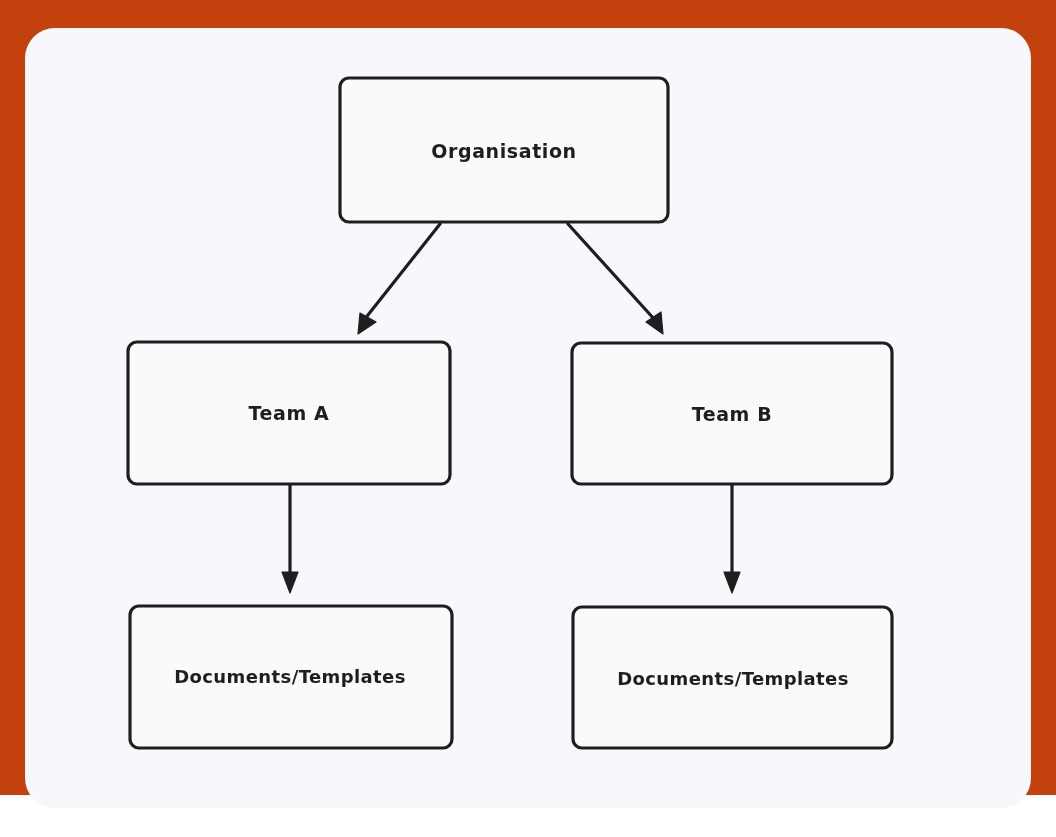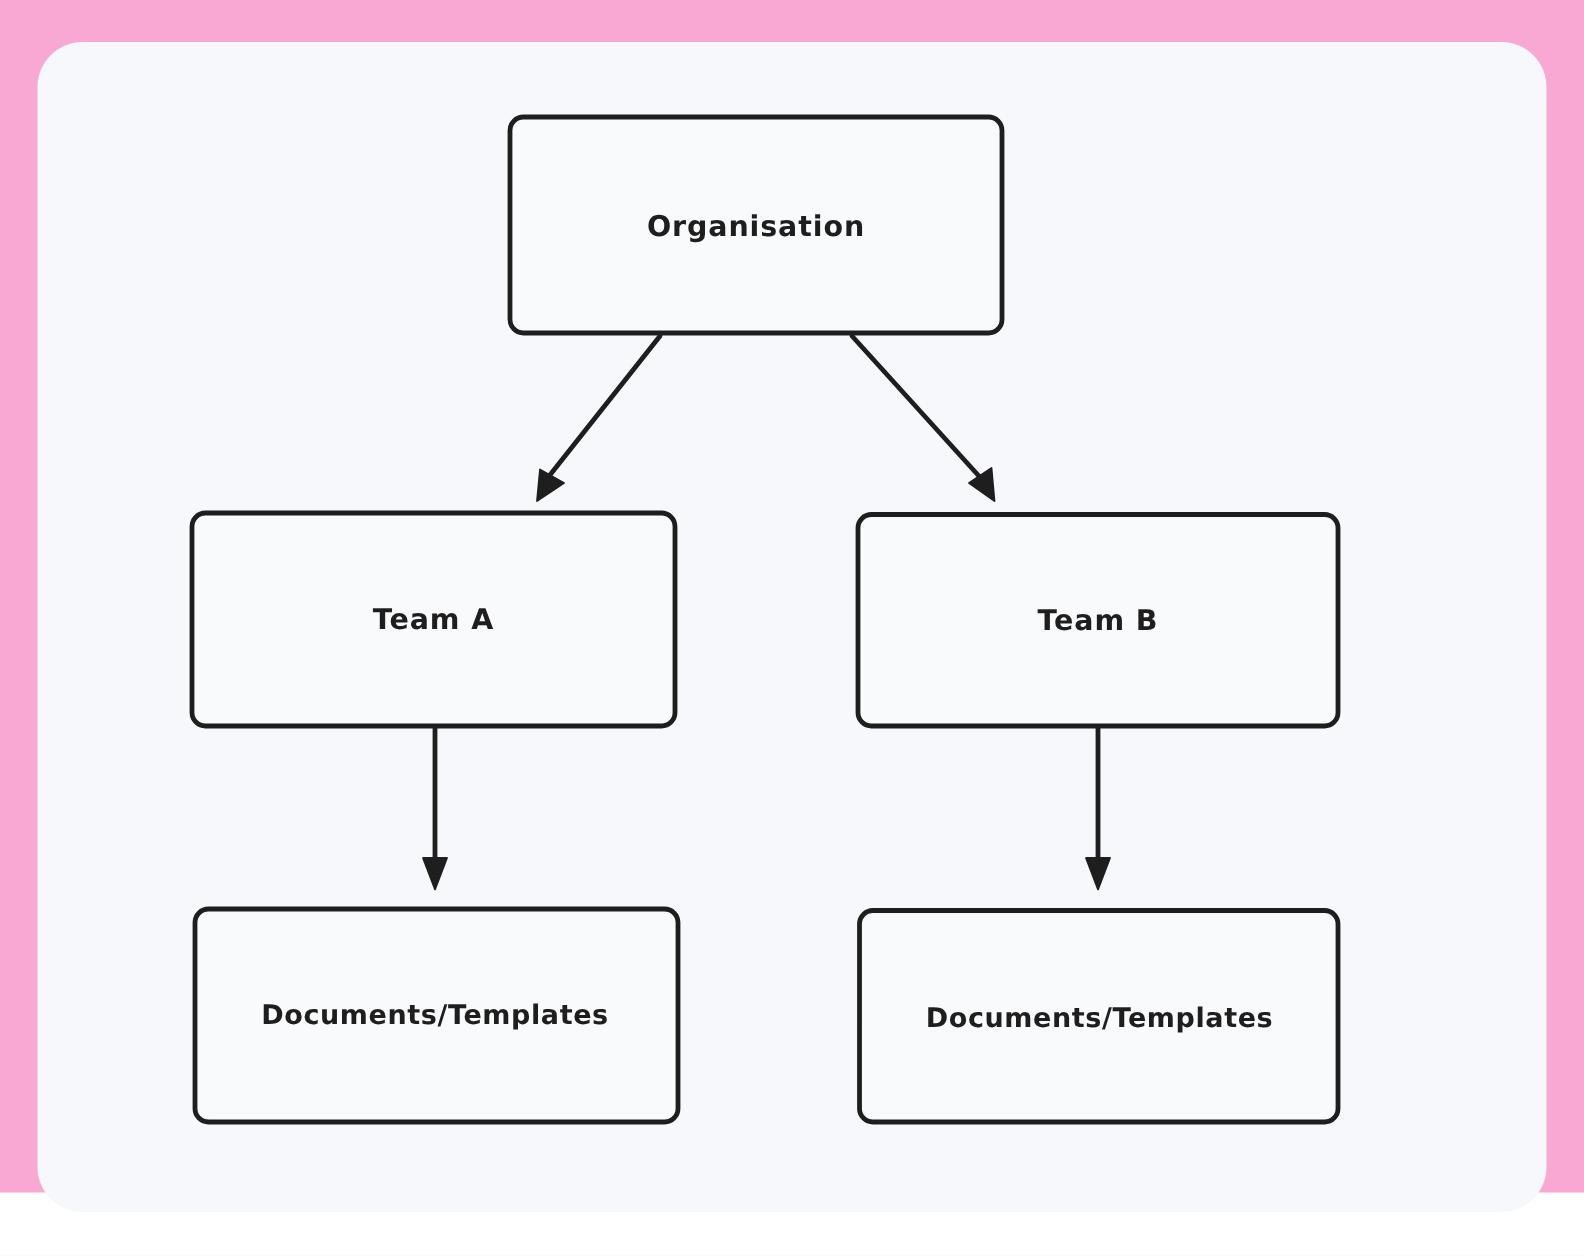--- a/index.html
+++ b/index.html
@@ -10,21 +10,21 @@
   body {
     width: 1056px;
     height: 837px;
     overflow: hidden;
     font-family: "DejaVu Sans", sans-serif;
   }
   #canvas {
     position: relative;
     width: 1056px;
     height: 795px;
-    background: #f9a8d4;
+    background: #c2410c;
     box-sizing: border-box;
   }
   #panel {
     position: absolute;
     left: 25px;
     top: 28px;
     width: 1006px;
     height: 780px;
     background: #f7f8fb;
     border-radius: 30px;

